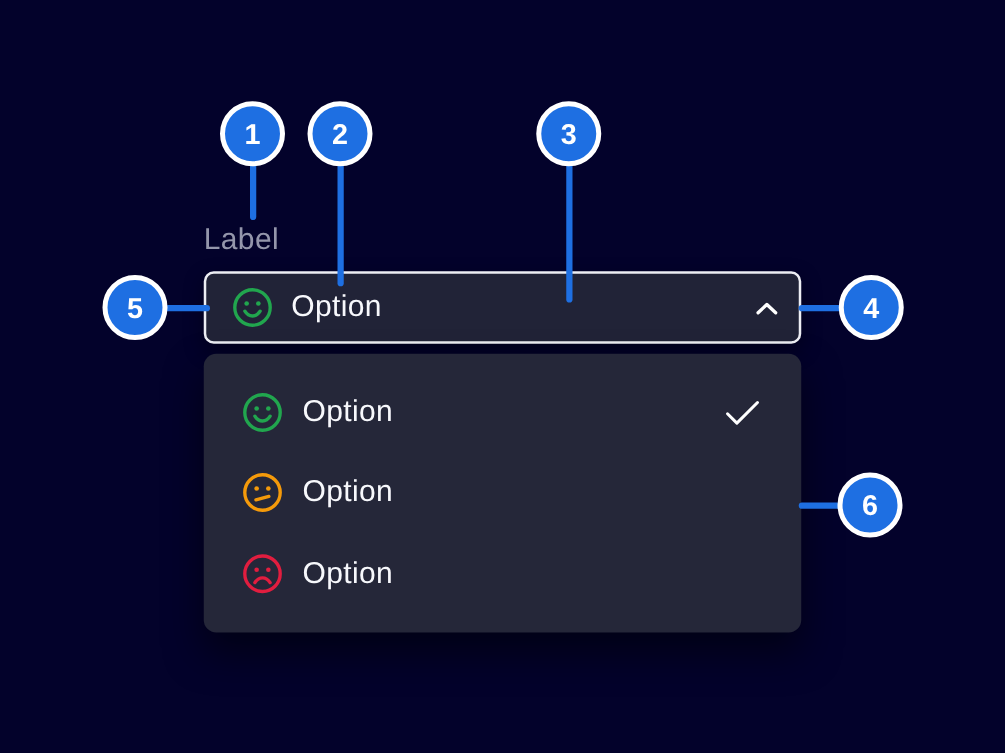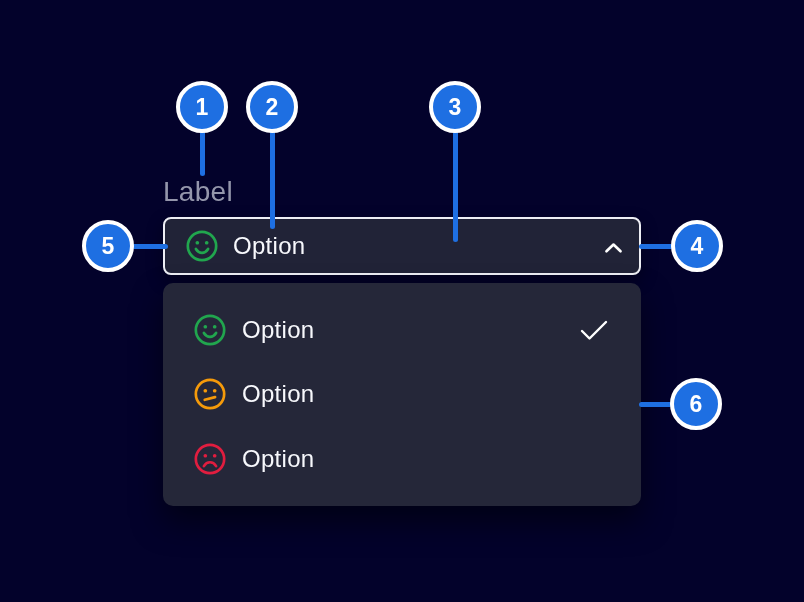--- a/index.html
+++ b/index.html
@@ -5,21 +5,21 @@
   html,body { margin:0; padding:0; background:#03022b; }
   .stage {
     position:relative; width:804px; height:602px; overflow:hidden;
     background:#03022b;
     font-family:"Liberation Sans", sans-serif;
   }
 
   
   .field-label {
     position:absolute; left:163px; top:179px;
-    font-size:28px; line-height:26px; color:#9496ab; letter-spacing:0.3px;
+    font-size:24px; line-height:26px; color:#9496ab; letter-spacing:0.3px;
   }
 
   
   .select-field {
     position:absolute; left:163px; top:217px; width:478px; height:58px;
     box-sizing:border-box; background:#212337;
     border:2px solid #edeef4; border-radius:8px;
     display:flex; align-items:center; padding:0 16px 0 20px;
     box-shadow:0 6px 16px rgba(0,0,0,.35);
   }

